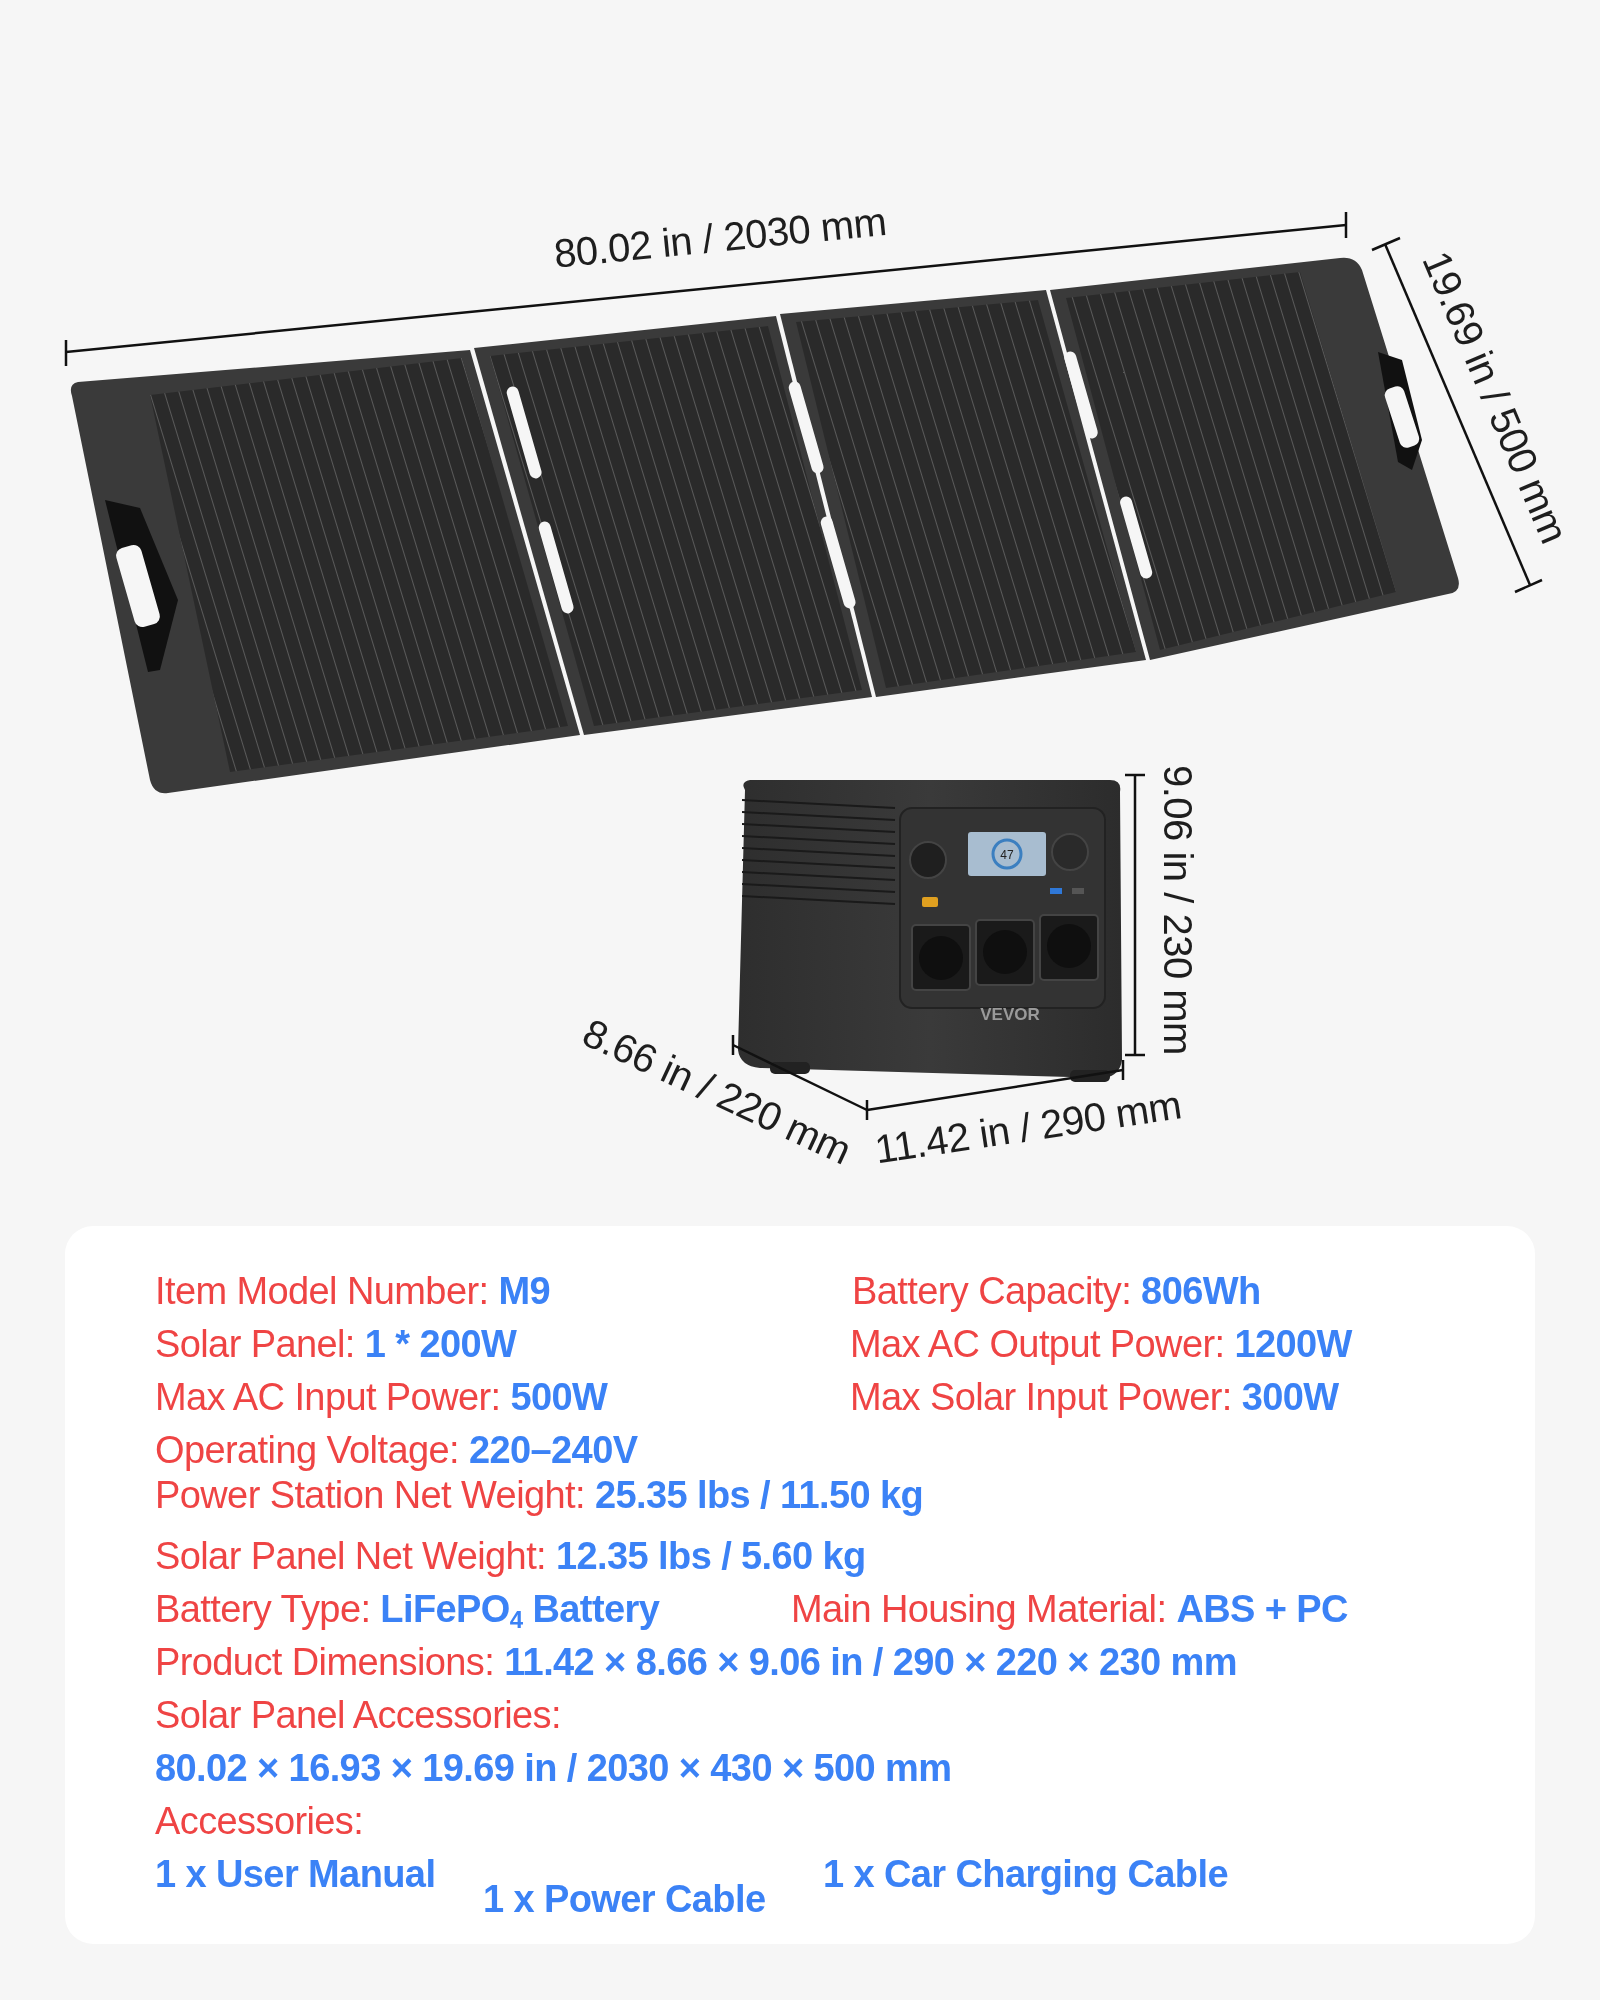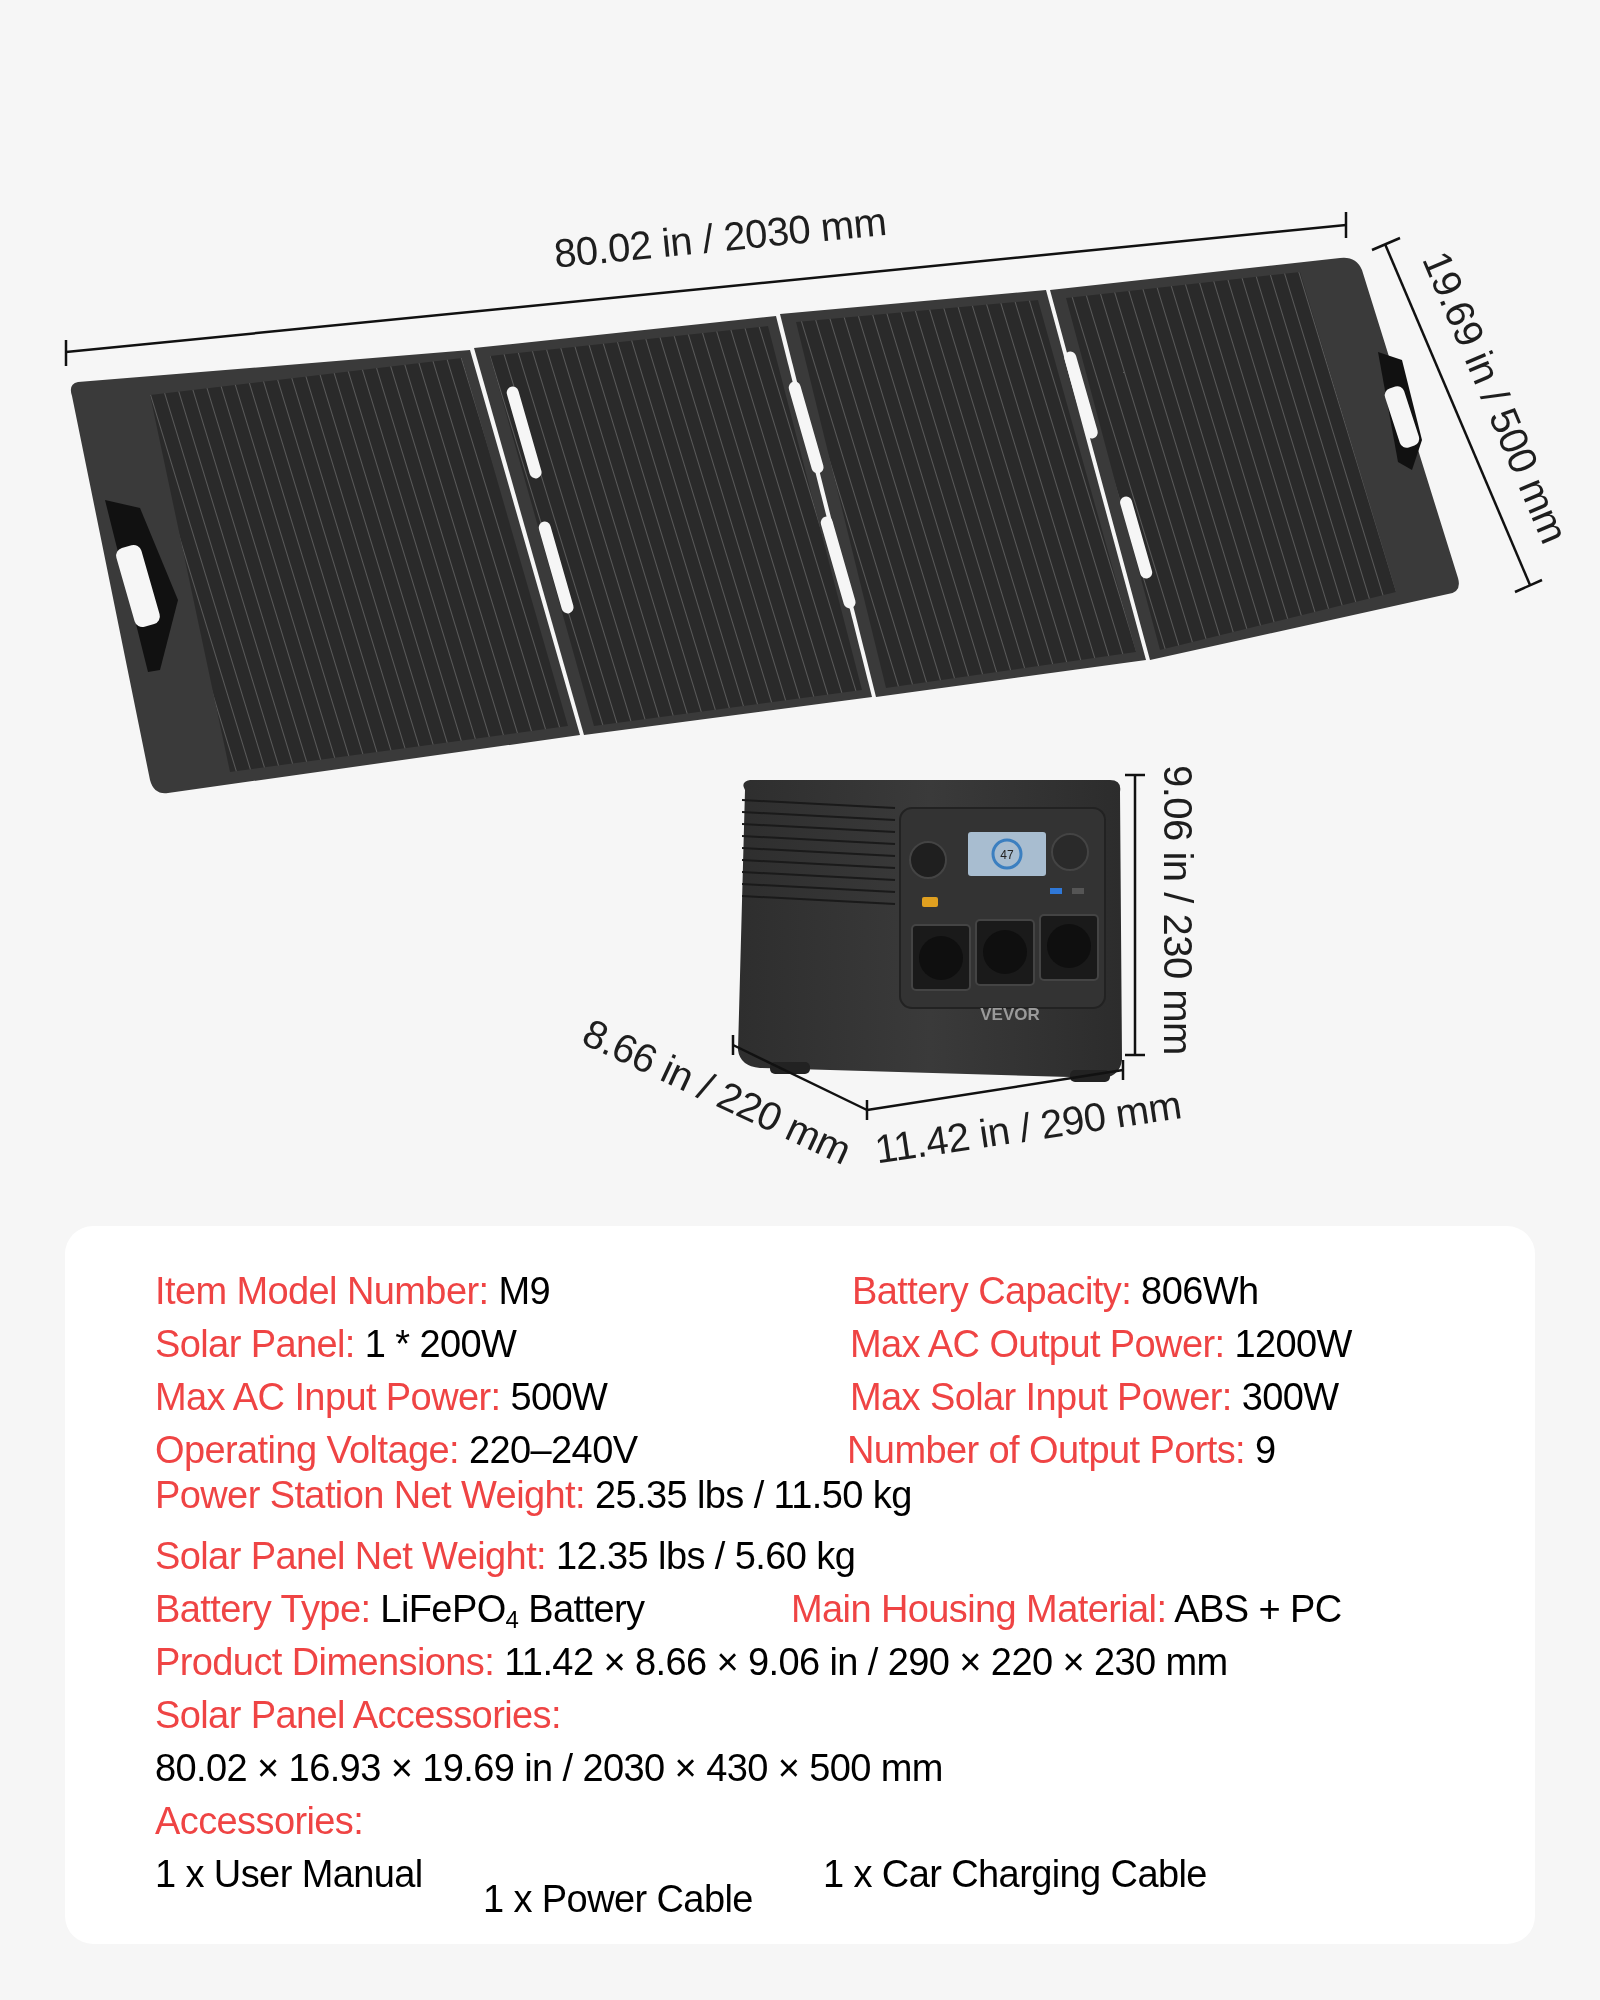--- a/index.html
+++ b/index.html
@@ -28,21 +28,21 @@
       border-radius: 28px;
     }
     .spec-line {
       position: absolute;
       font-size: 38px;
       line-height: 46px;
       white-space: nowrap;
       letter-spacing: -0.6px;
     }
     .lbl { color: #ef4444; }
-    .val { color: #000000; font-weight: normal; }
+    .val { color: #3b82f6; font-weight: bold; }
     .sub { font-size: 24px; vertical-align: -6px; }
   </style>
 </head>
 <body>
 
 <div class="illus">
   <svg width="1600" height="1200" viewBox="0 0 1600 1200">
     <defs>
       <pattern id="cells" width="14" height="14" patternUnits="userSpaceOnUse" patternTransform="rotate(-17)">
         <rect width="14" height="14" fill="#2a2a2a"></rect>
@@ -180,23 +180,20 @@
   <div class="spec-line" style="left:90px; top:148px;">
     <span class="lbl">Max AC Input Power: </span><span class="val">500W</span>
   </div>
   <div class="spec-line" style="left:785px; top:148px;">
     <span class="lbl">Max Solar Input Power: </span><span class="val">300W</span>
   </div>
 
   <div class="spec-line" style="left:90px; top:201px;">
     <span class="lbl">Operating Voltage: </span><span class="val">220–240V</span>
   </div>
-  <div class="spec-line" style="left:782px; top:201px;">
-    <span class="lbl">Number of Output Ports: </span><span class="val">9</span>
-  </div>
 
   <div class="spec-line" style="left:90px; top:246px;">
     <span class="lbl">Power Station Net Weight: </span><span class="val">25.35 lbs / 11.50 kg</span>
   </div>
 
   <div class="spec-line" style="left:90px; top:307px;">
     <span class="lbl">Solar Panel Net Weight: </span><span class="val">12.35 lbs / 5.60 kg</span>
   </div>
 
   <div class="spec-line" style="left:90px; top:360px;">

